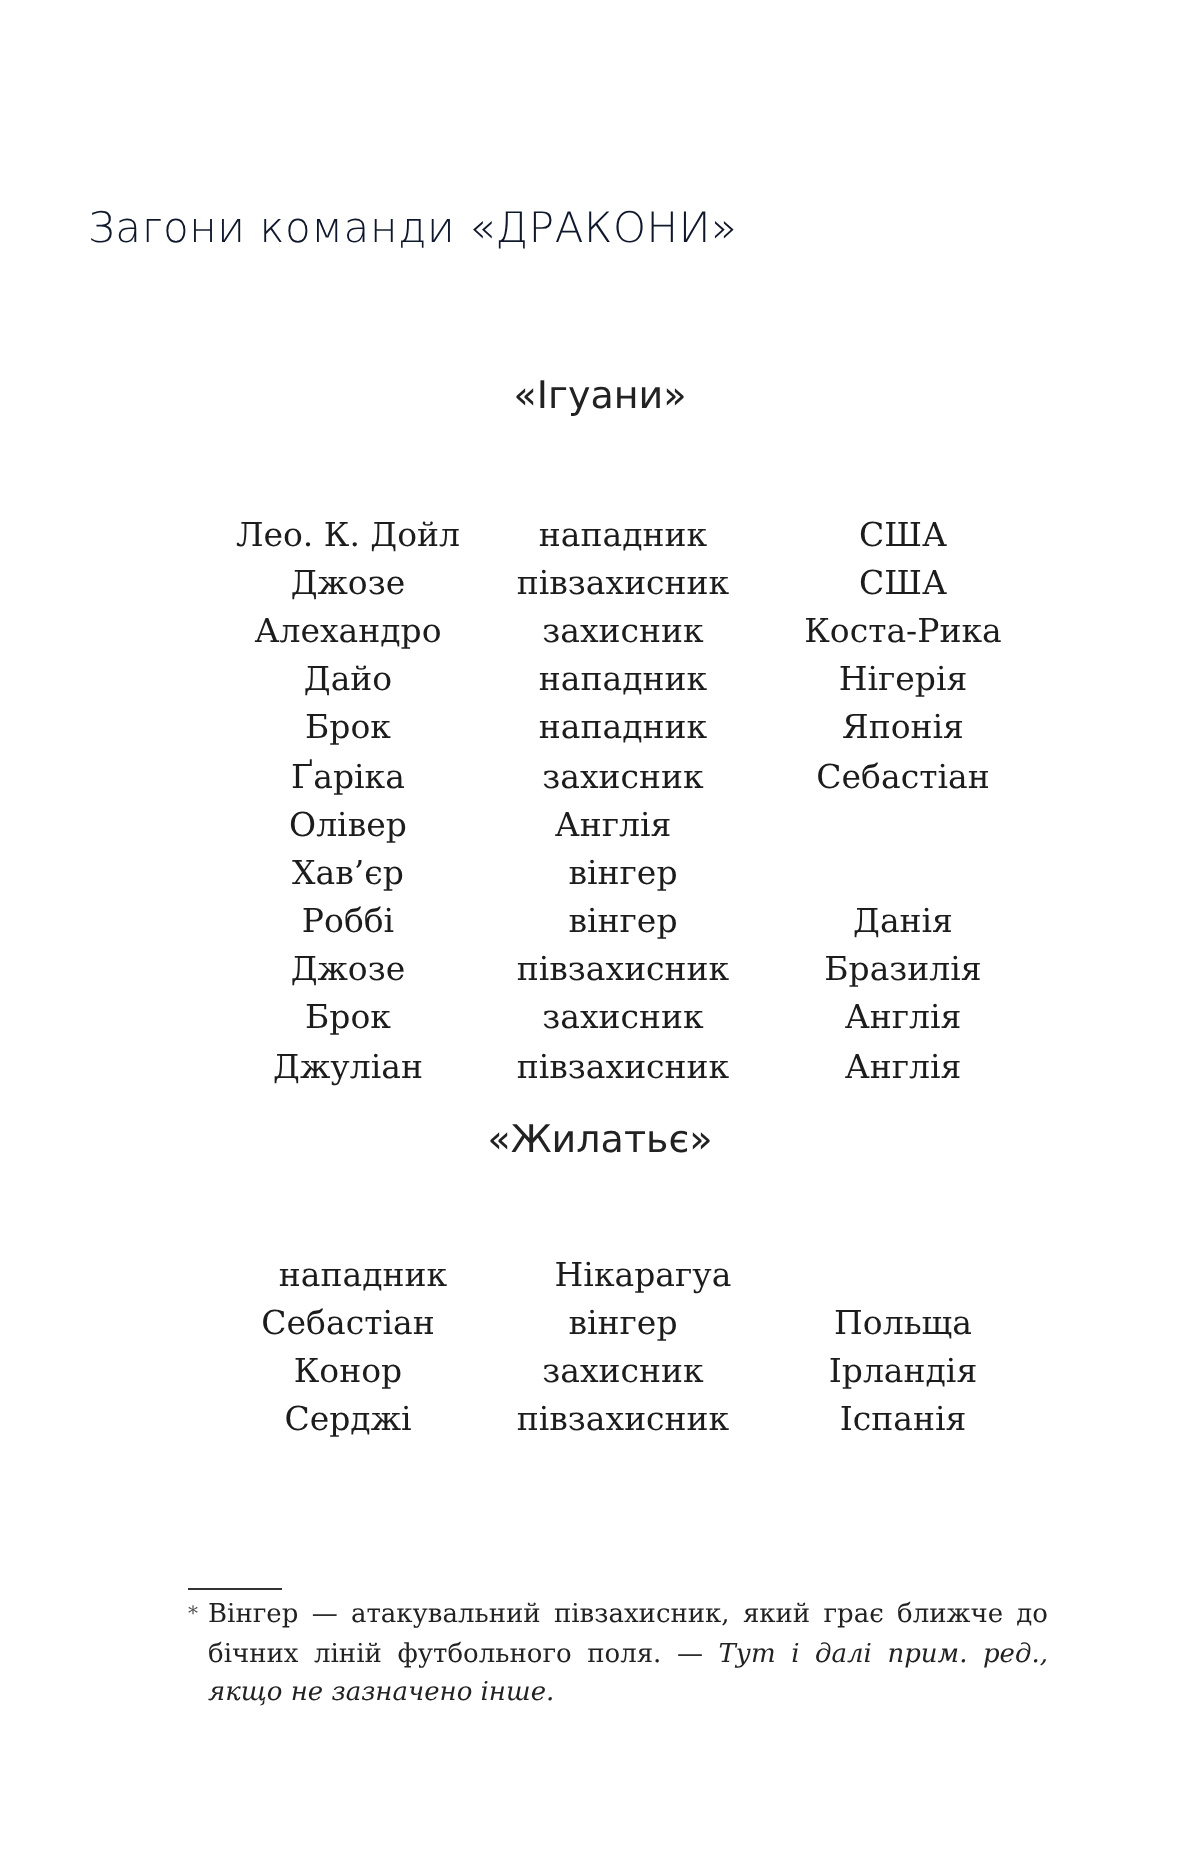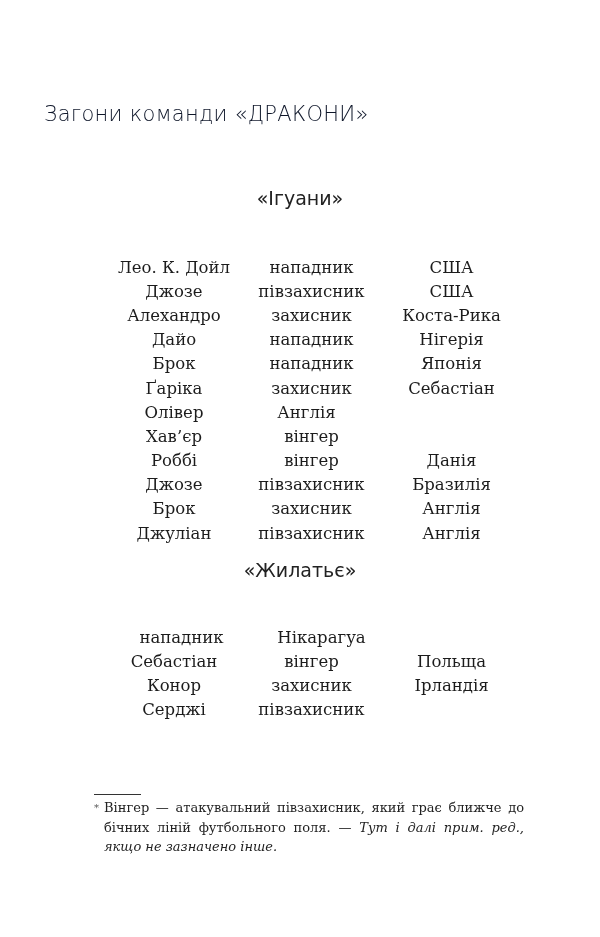--- a/index.html
+++ b/index.html
@@ -116,20 +116,21 @@
       <span class="c3">Польща</span>
     </div>
   <div class="row">
       <span class="c1">Конор</span>
       <span class="c2">захисник</span>
       <span class="c3">Ірландія</span>
     </div>
   <div class="row">
       <span class="c1">Серджі</span>
       <span class="c2">півзахисник</span>
+      <span class="c3">Іспанія</span>
     </div>
 </div>
 
 <div class="footnote-rule"></div>
 <div class="footnote">
   <span class="fn-star">*</span>
   <div class="fn-text"><span>Вінгер — атакувальний півзахисник, який грає ближче до бічних ліній футбольного поля. — </span><i>Тут і далі прим. ред., якщо не зазначено інше.</i></div>
 </div>
 
 </body></html>

